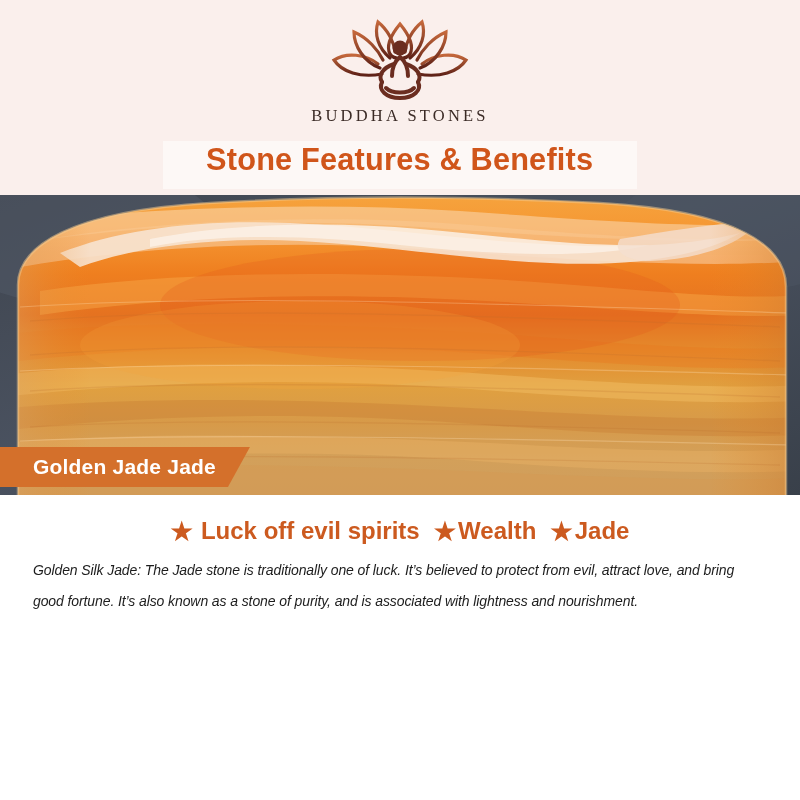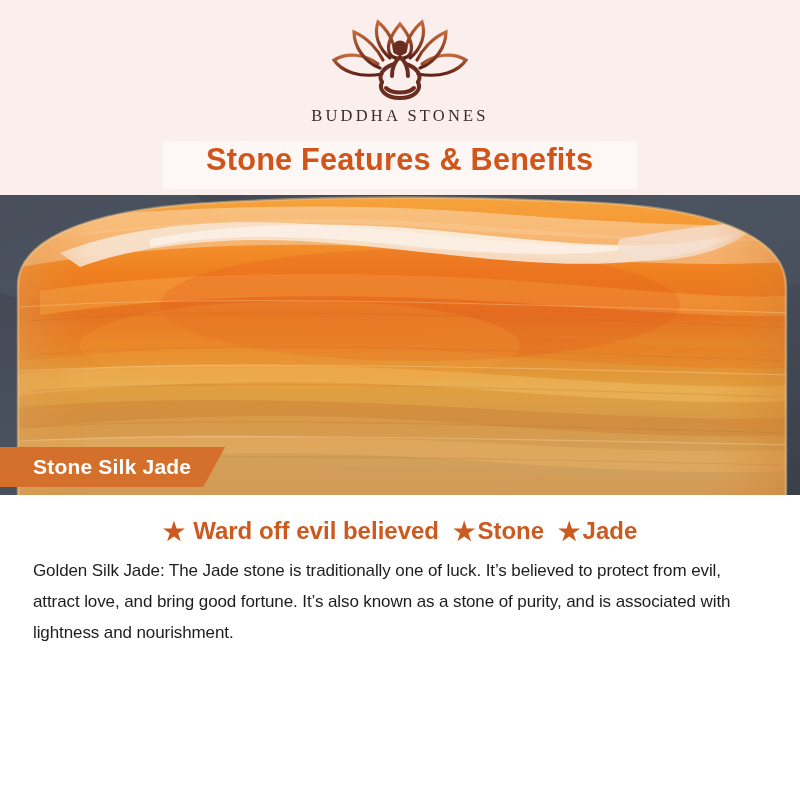--- a/index.html
+++ b/index.html
@@ -168,25 +168,26 @@
   }
   .benefit .star {
     font-size: 25px;
     line-height: 1;
     margin-right: 2px;
     color: #cc5a1f;
   }
   .benefit.spaced .star { margin-right: 8px; }
   .paragraph {
     margin: 10px 33px 0 33px;
-    font-size: 17px;
+    font-size: 14px;
     line-height: 31px;
     color: #1d1d1d;
     font-weight: 500;
     letter-spacing: -0.1px;
+    font-style: italic;
   }
 </style>
 </head>
 <body>
 
 <div id="page">
 
   <div class="frame-layer">
     <div class="frame-top-right"></div>
     <div class="frame-right"></div>
@@ -316,33 +317,33 @@
           <path d="M20 112 C 200 100, 430 106, 790 118"></path>
           <path d="M20 176 C 200 166, 430 170, 790 180"></path>
           <path d="M20 246 C 200 238, 430 242, 790 250"></path>
         </g>
       </g>
 
       <path d="M18 300 L18 90 C 18 52, 70 16, 210 8 C 330 1, 470 1, 600 8 C 740 16, 786 52, 786 92 L 786 300" fill="none" stroke="#f2c98f" stroke-width="2.5" opacity="0.5"></path>
     </svg>
 
     <div class="stone-caption">
-      <span class="stone-caption-text">Stone Silk Jade</span>
+      <span class="stone-caption-text">Golden Jade Jade</span>
     </div>
   </div>
 
   <div class="content">
     <div class="benefits">
       <span class="benefit spaced">
         <span class="star">★</span>
-        <span>Ward off evil believed</span>
+        <span>Luck off evil spirits</span>
       </span>
       <span class="benefit">
         <span class="star">★</span>
-        <span>Stone</span>
+        <span>Wealth</span>
       </span>
       <span class="benefit">
         <span class="star">★</span>
         <span>Jade</span>
       </span>
     </div>
 
     <p class="paragraph">Golden Silk Jade: The Jade stone is traditionally one of luck. It’s believed to protect from evil, attract love, and bring good fortune. It’s also known as a stone of purity, and is associated with lightness and nourishment.</p>
   </div>
 

